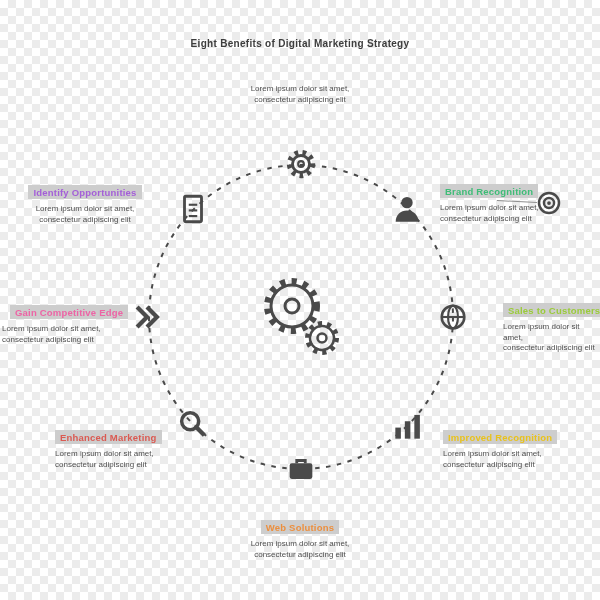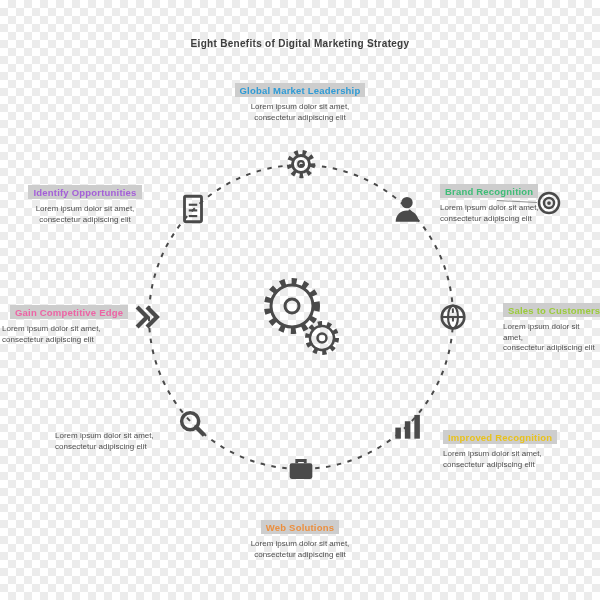--- a/index.html
+++ b/index.html
@@ -127,21 +127,20 @@
       <g stroke="#4a4a4a" fill="none" stroke-width="2">
     <circle cx="12" cy="12" r="8"></circle>
         <circle cx="12" cy="12" r="4"></circle>
       </g>
     <circle cx="12" cy="12" r="1.5" fill="#4a4a4a"></circle>
     </svg>
 </div>
 <div class="leader" style="left:497px;top:200px;width:40px;transform:rotate(3deg)"></div>
 
 <div class="item i-n">
-  <span class="heading" style="color: rgb(46, 155, 214);">Global Market Leadership</span>
   <div class="desc">
     <span>Lorem ipsum dolor sit amet,</span>
       <span>consectetur adipiscing elit</span>
   </div>
 </div>
 
 <div class="item i-ne">
   <span class="heading" style="color: rgb(62, 189, 119);">Brand Recognition</span>
   <div class="desc">
     <span>Lorem ipsum dolor sit amet,</span>
@@ -167,20 +166,21 @@
 
 <div class="item i-s">
   <span class="heading" style="color: rgb(236, 143, 62);">Web Solutions</span>
   <div class="desc">
     <span>Lorem ipsum dolor sit amet,</span>
       <span>consectetur adipiscing elit</span>
   </div>
 </div>
 
 <div class="item i-sw">
+  <span class="heading" style="color: rgb(218, 90, 82);">Enhanced Marketing</span>
   <div class="desc">
     <span>Lorem ipsum dolor sit amet,</span>
       <span>consectetur adipiscing elit</span>
   </div>
 </div>
 
 <div class="item i-w">
   <span class="heading" style="color: rgb(237, 100, 165); margin-left: 8px;">Gain Competitive Edge</span>
   <div class="desc">
     <span>Lorem ipsum dolor sit amet,</span>

